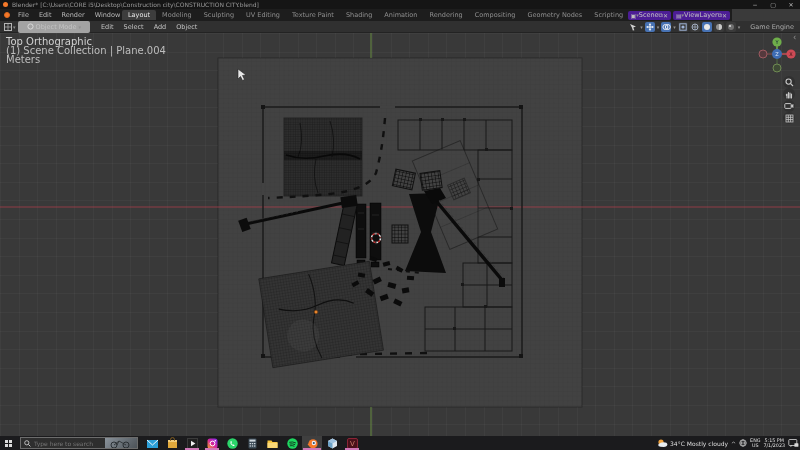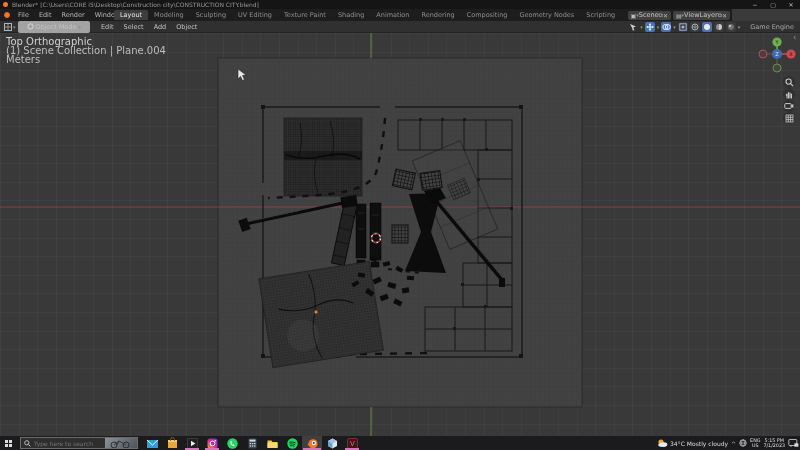--- a/index.html
+++ b/index.html
@@ -11,23 +11,23 @@
   .titlebar .appdot{width:5px;height:5px;border-radius:50%;background:#f5792a;margin:0 4px 0 3px;}
   .winctl{position:absolute;top:0;right:0;height:9px;display:flex;align-items:center;gap:0;color:#bbb;font-size:6px;}
   .winctl span{width:18px;text-align:center;cursor:default;}
 
   
   .menubar{position:absolute;left:0;top:9px;width:732px;height:12px;background:#1d1d1d;color:#b9b9b9;font-size:6.5px;display:flex;align-items:center;}
   .menubar .appdot{width:6px;height:6px;border-radius:50%;background:#f5792a;margin:0 3px 0 4px;border:1px solid #e06a1f;}
   .mitem{padding:0 5px;}
   .tabstrip{position:absolute;left:114px;top:0;height:12px;display:flex;align-items:center;}
   .tab{padding:1px 6px;color:#8f8f8f;border-radius:2px 2px 0 0;}
-  .tab.active{background:#3d3d3d;color:#e8e8e8;}
+  .tab.active{background:#3d3d3d;color:#e8e8e8;margin-left:8px;}
   .mb-right{position:absolute;right:2px;top:0;height:12px;display:flex;align-items:center;gap:2px;color:#c5c5c5;}
-  .mb-right .grp{display:flex;align-items:center;background:#404040;border-radius:2px;padding:0 3px;height:9px;gap:0;}
+  .mb-right .grp{display:flex;align-items:center;background:#4c1d95;border-radius:2px;padding:0 3px;height:9px;gap:0;}
   .chv{font-size:5px;color:#909090;}
   .tinyico{font-size:6px;color:#bdbdbd;}
 
   
   .toolhdr{position:absolute;left:0;top:21px;width:800px;height:12px;background:#303030;border-bottom:1px solid #232323;color:#c3c3c3;font-size:6.5px;display:flex;align-items:center;}
   .modegrp{display:flex;align-items:center;background:#282828;border:6px solid #a3a3a3;border-radius:2px;height:10px;padding:0 3px;gap:2px;margin-left:2px;}
   .th-mid{position:absolute;left:331px;top:8px;height:27px;display:flex;align-items:center;gap:15px;}
   .th-right{position:absolute;right:2px;top:0;height:12px;display:flex;align-items:center;gap:2px;justify-content:space-between;}
   .ibtn{display:flex;align-items:center;justify-content:center;height:10px;min-width:10px;border-radius:2px;background:transparent;}
   .ibtn.raised{background:#3a3a3a;}

